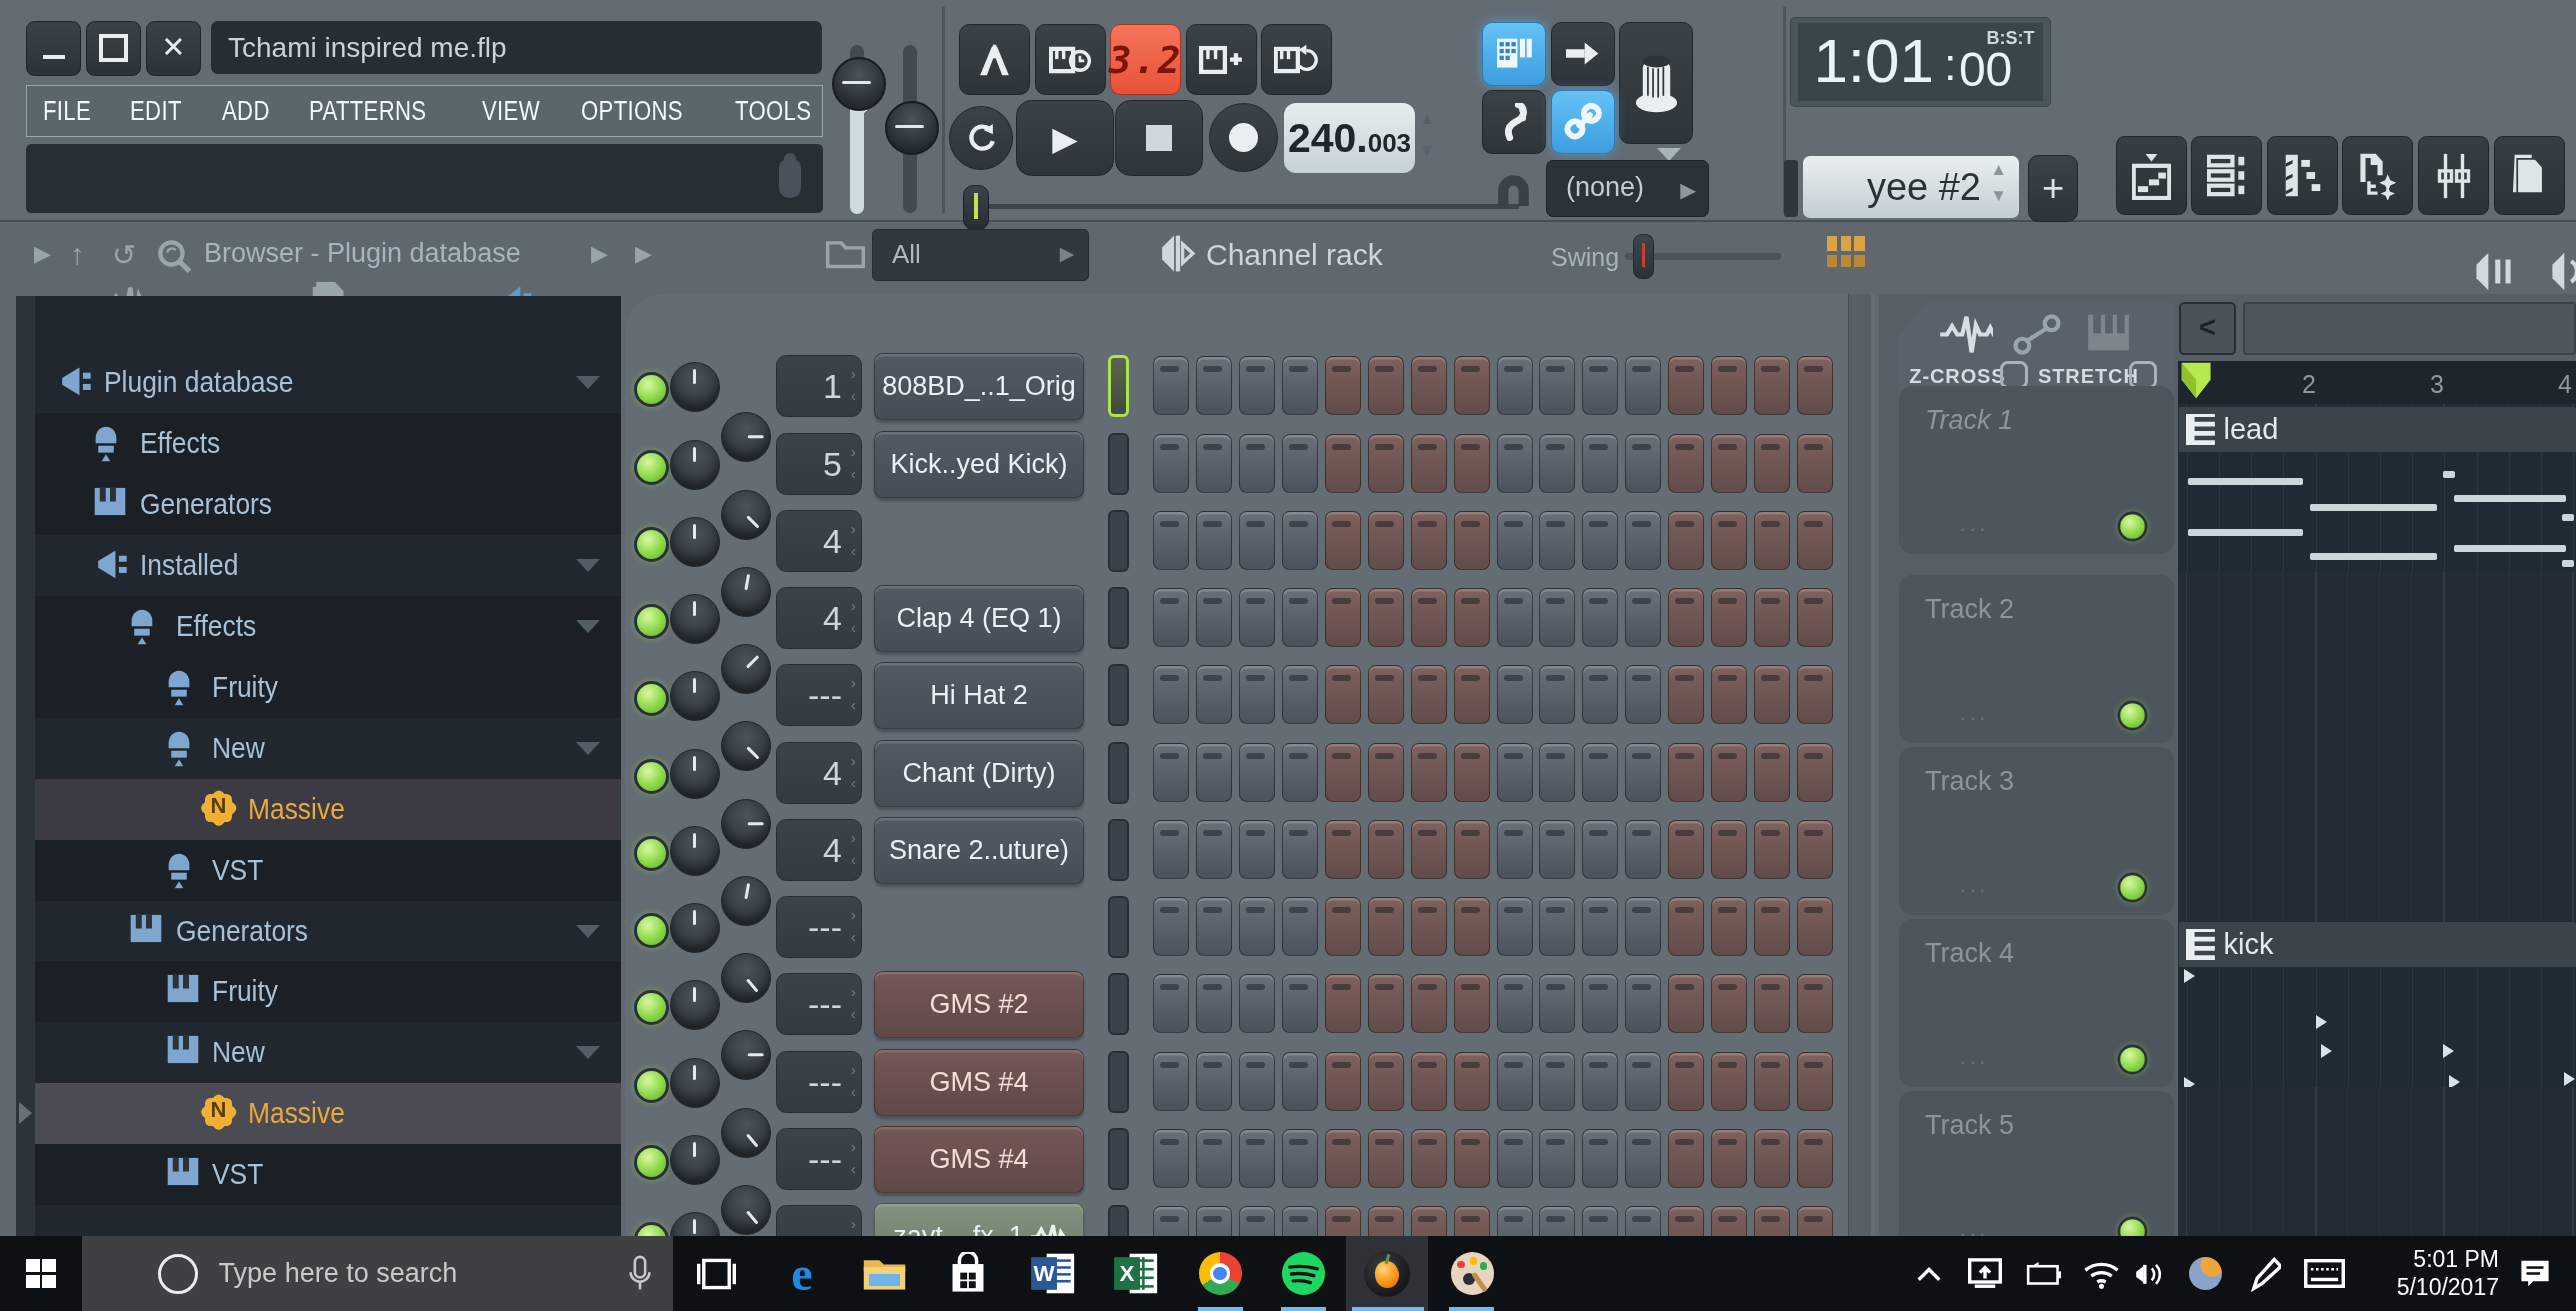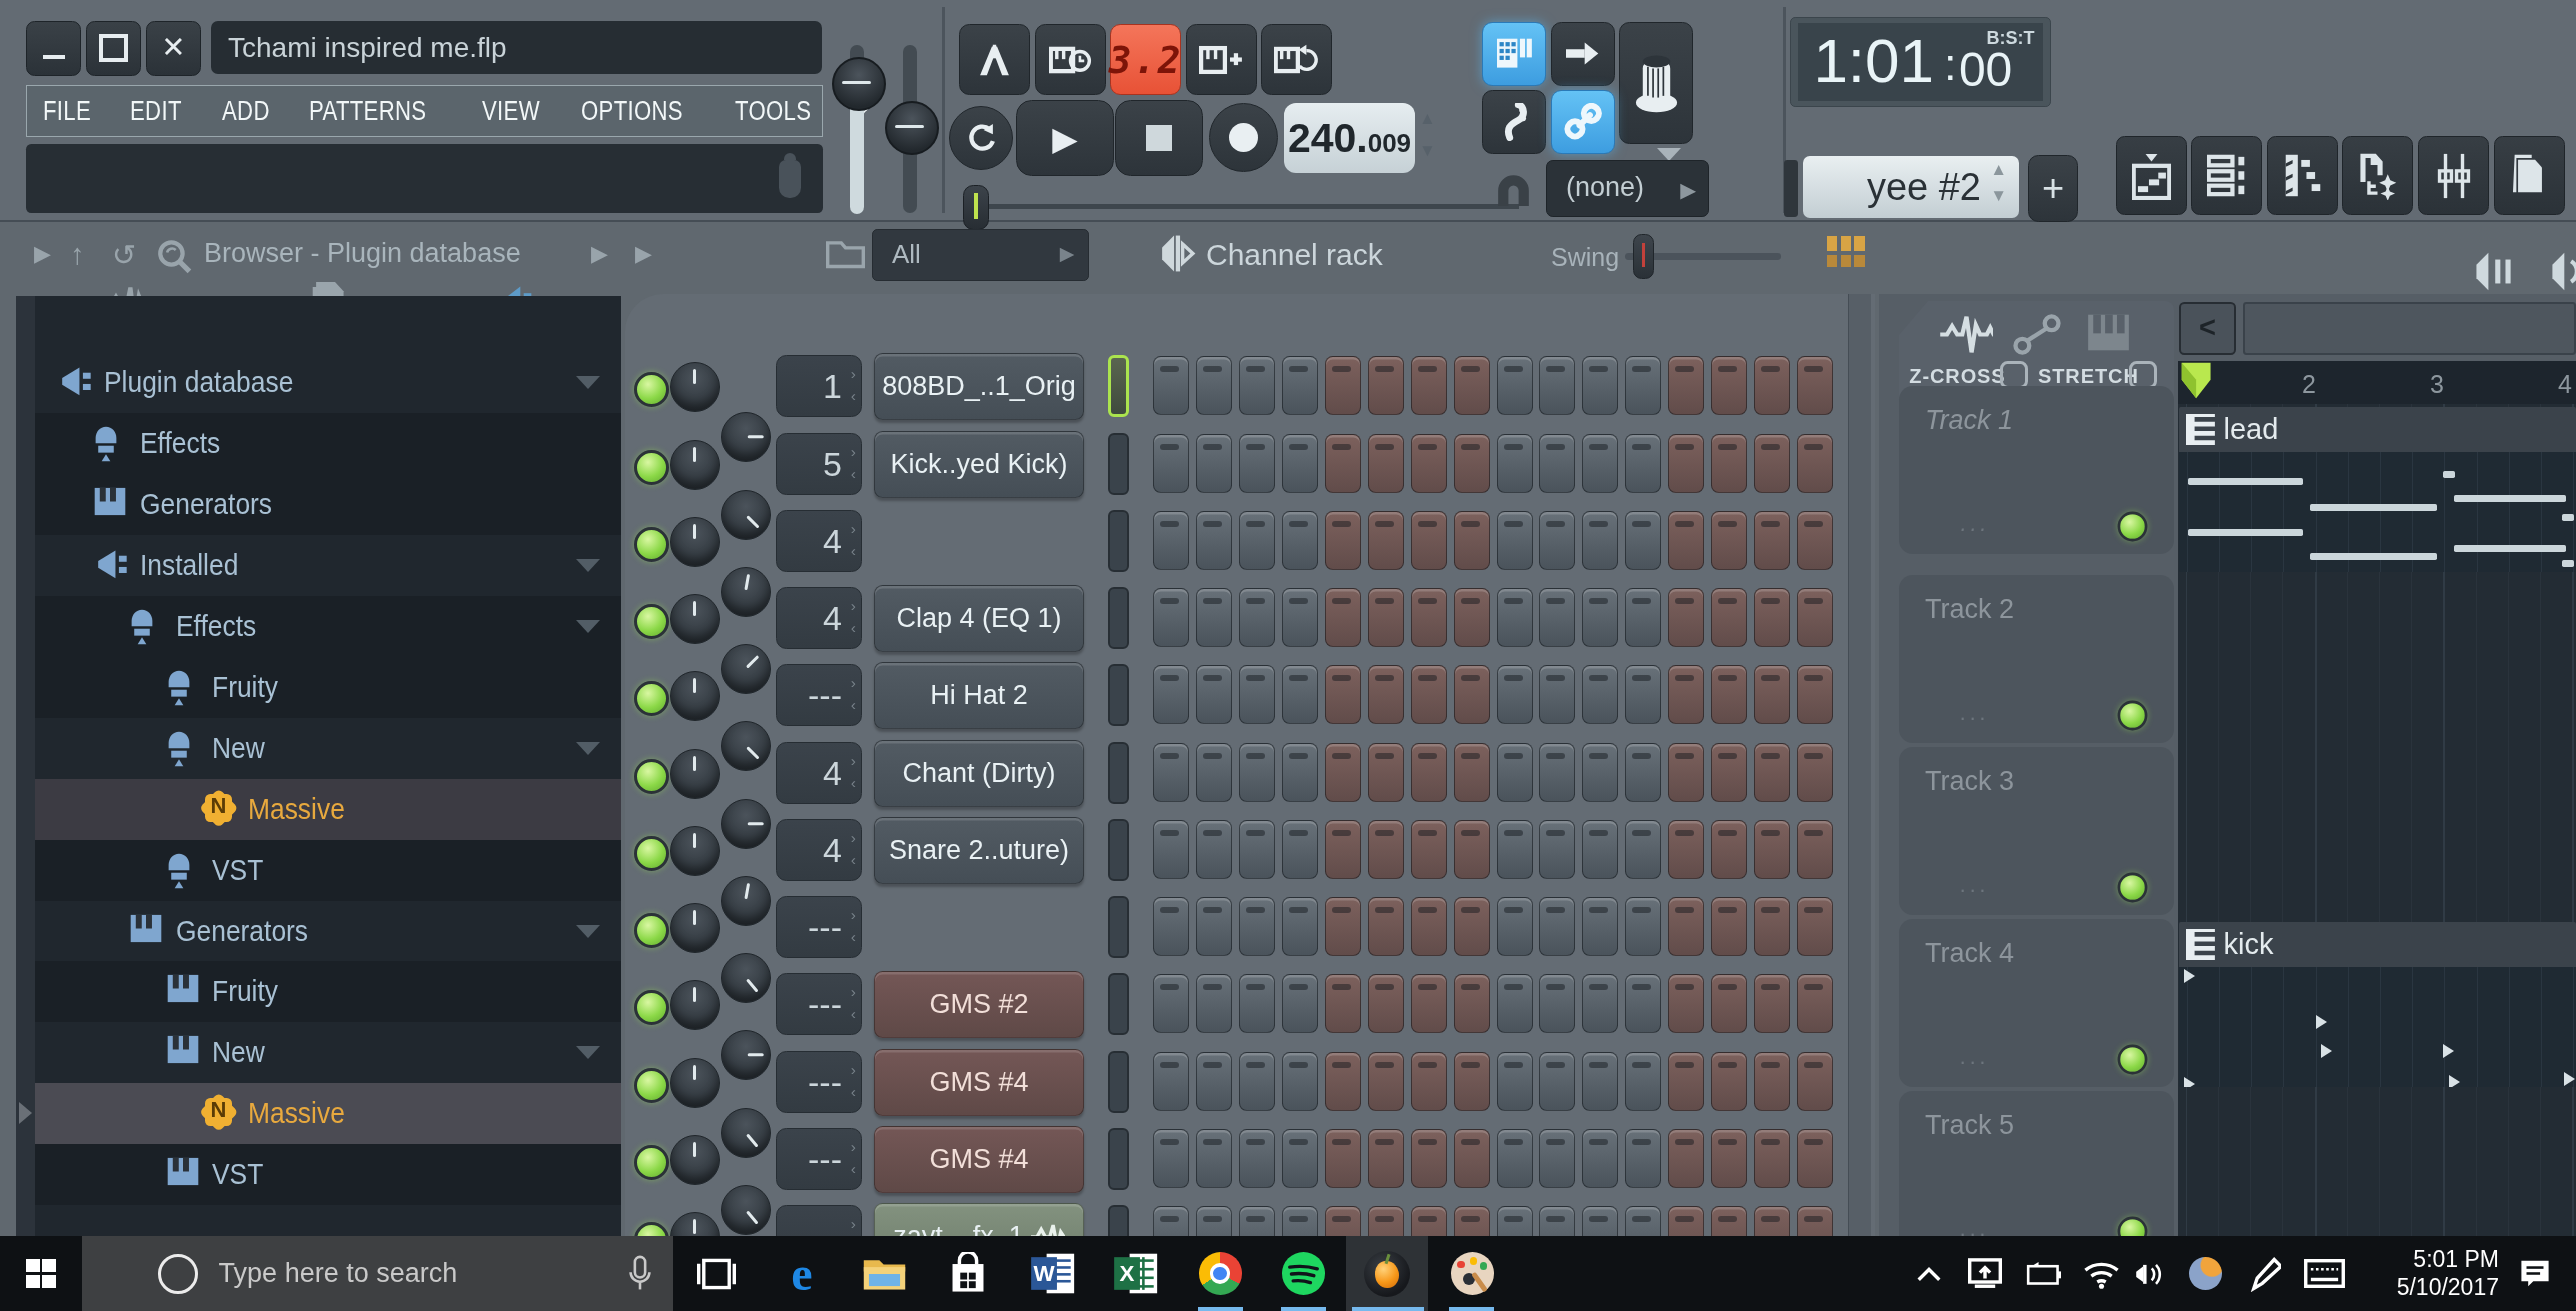--- a/index.html
+++ b/index.html
@@ -205,21 +205,21 @@
       <span style="font-size:33px;color:#e8eef1;">▶</span>
       </div>
     <div class="tbtn" style="left:1115px;top:100px;width:86px;height:74px;border-radius:15.5px;">
       <div style="width:26px;height:26px;background:#cfd8dc;"></div>
       </div>
     <div class="tbtn" style="left:1209px;top:103px;width:67px;height:67px;border-radius:50%;">
       <div style="width:29px;height:29px;border-radius:50%;background:#e9eff2;"></div>
       </div>
     <div id="tempo">
       <span style="font-size:41px;font-weight:bold;">240.</span>
-      <span style="font-size:26px;font-weight:bold;">009</span>
+      <span style="font-size:26px;font-weight:bold;">003</span>
       </div>
     <div class="spin" style="left:1419px;top:112px;">▲</div>
     <div class="spin" style="left:1419px;top:144px;">▼</div>
 
     <div style="position:absolute;left:963px;top:204px;width:556px;height:5.2px;background:#3e464d;"></div>
     <div style="position:absolute;left:963px;top:185px;width:24px;height:43px;border-radius:10.3px;background:linear-gradient(#3c434a,#272d33);border:1.7px solid #1b2025;">
       <div style="width:3.4px;height:26px;background:#bfe24e;margin:6.9px auto 0;"></div>
       </div>
 
     <div class="tbtn lit" style="left:1482px;top:21.5px;width:62px;height:62px;">

